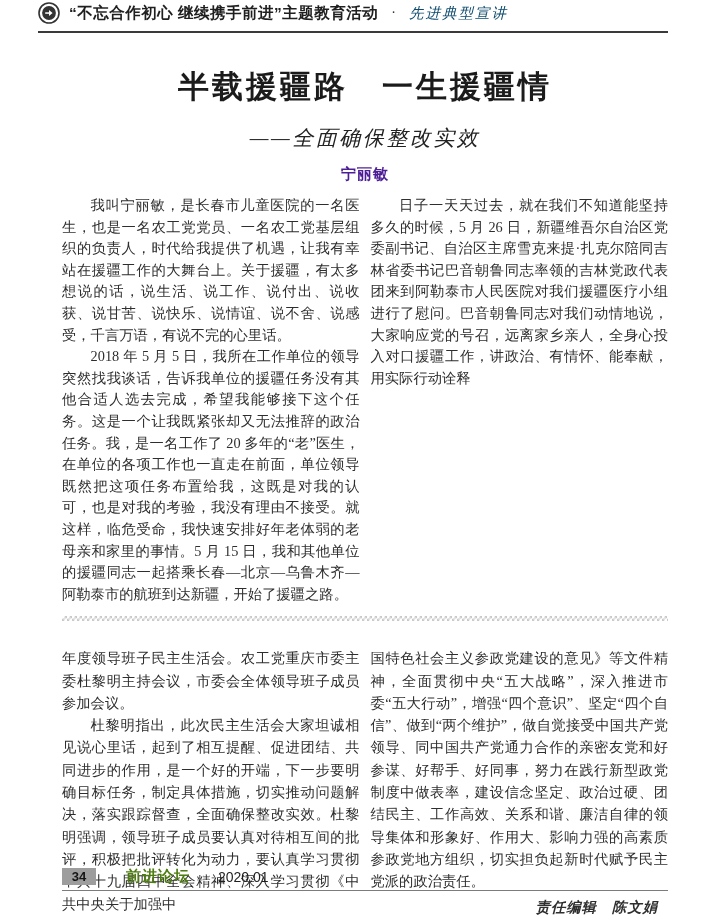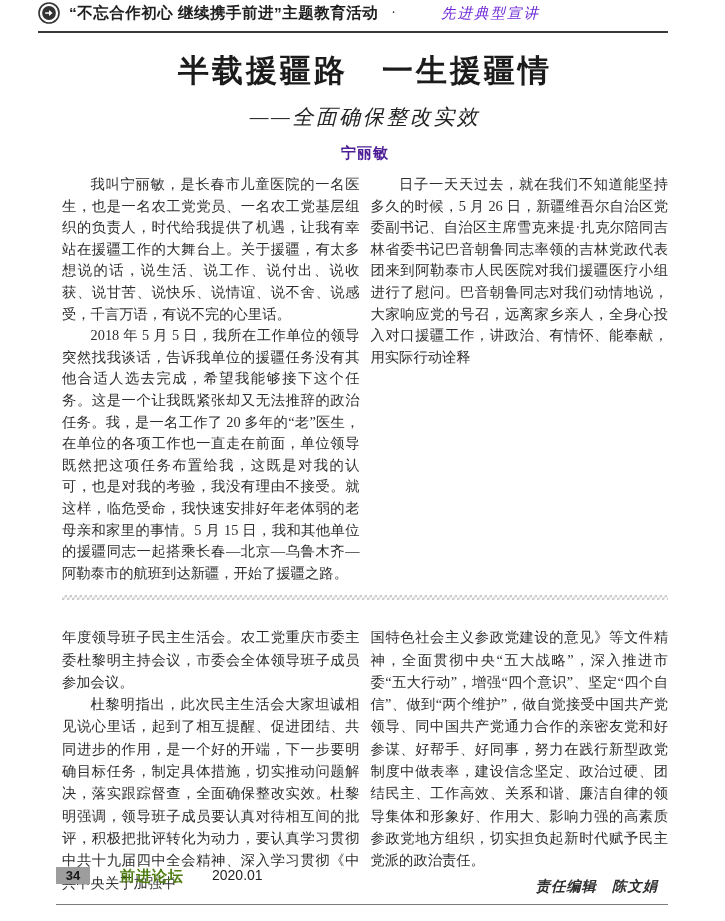--- a/index.html
+++ b/index.html
@@ -18,26 +18,26 @@
     border-bottom:2px solid #3a3a3a;
     padding-bottom:7px;
   }
   .hdr-icon{flex:0 0 auto;display:flex;}
   .hdr-topic{
     font-family:"Liberation Sans","DejaVu Sans",sans-serif;
     font-weight:bold;font-size:15.5px;color:#1f1f1f;letter-spacing:.5px;
   }
   .hdr-dot{font-size:14px;color:#333;margin:0 4px;}
   .hdr-sub{
-    font-style:italic;font-size:14.5px;color:#6d28d9;letter-spacing:2px;margin-left:32px;
+    font-style:italic;font-size:14.5px;color:#0c4a6e;letter-spacing:2px;
   }
   
   .content{padding:50px 57px 0 62px;}
   .title{
-    margin:0;text-align:center;
+    margin:16px;text-align:center;
     font-family:"Liberation Sans","DejaVu Sans",sans-serif;
     font-weight:900;font-size:31px;letter-spacing:3px;color:#1b1b1b;
   }
   .subtitle{
     margin-top:11px;text-align:center;
     font-style:italic;font-size:21px;letter-spacing:2.5px;color:#222;
   }
   .author{
     margin-top:13px;text-align:center;
     font-family:"Liberation Sans","DejaVu Sans",sans-serif;
@@ -64,24 +64,24 @@
   }
   .s2{margin-top:26px;}
   .editor{
     text-align:right !important;
     font-style:italic;font-weight:bold;
     padding-right:10px;margin-top:3px !important;
     letter-spacing:1px;color:#222;
   }
   
   .ftr{
-    position:absolute;left:56px;right:57px;top:867px;
-    display:flex;align-items:flex-start;
+    position:absolute;left:62px;right:57px;top:867px;
+    display:flex;align-items:center;
     border-bottom:1px solid #7c7c7c;
-    padding-bottom:18px;
+    padding-bottom:4px;
   }
   .pagenum{
     background:#9d9d9d;color:#151515;
     font-family:"Liberation Sans","DejaVu Sans",sans-serif;
     font-weight:bold;font-size:13px;
     min-width:34px;height:17px;line-height:17px;text-align:center;
   }
   .journal{
     font-family:"Liberation Sans","DejaVu Sans",sans-serif;
     font-weight:bold;font-size:15px;color:#4d7c0f;margin-left:30px;letter-spacing:1px;

